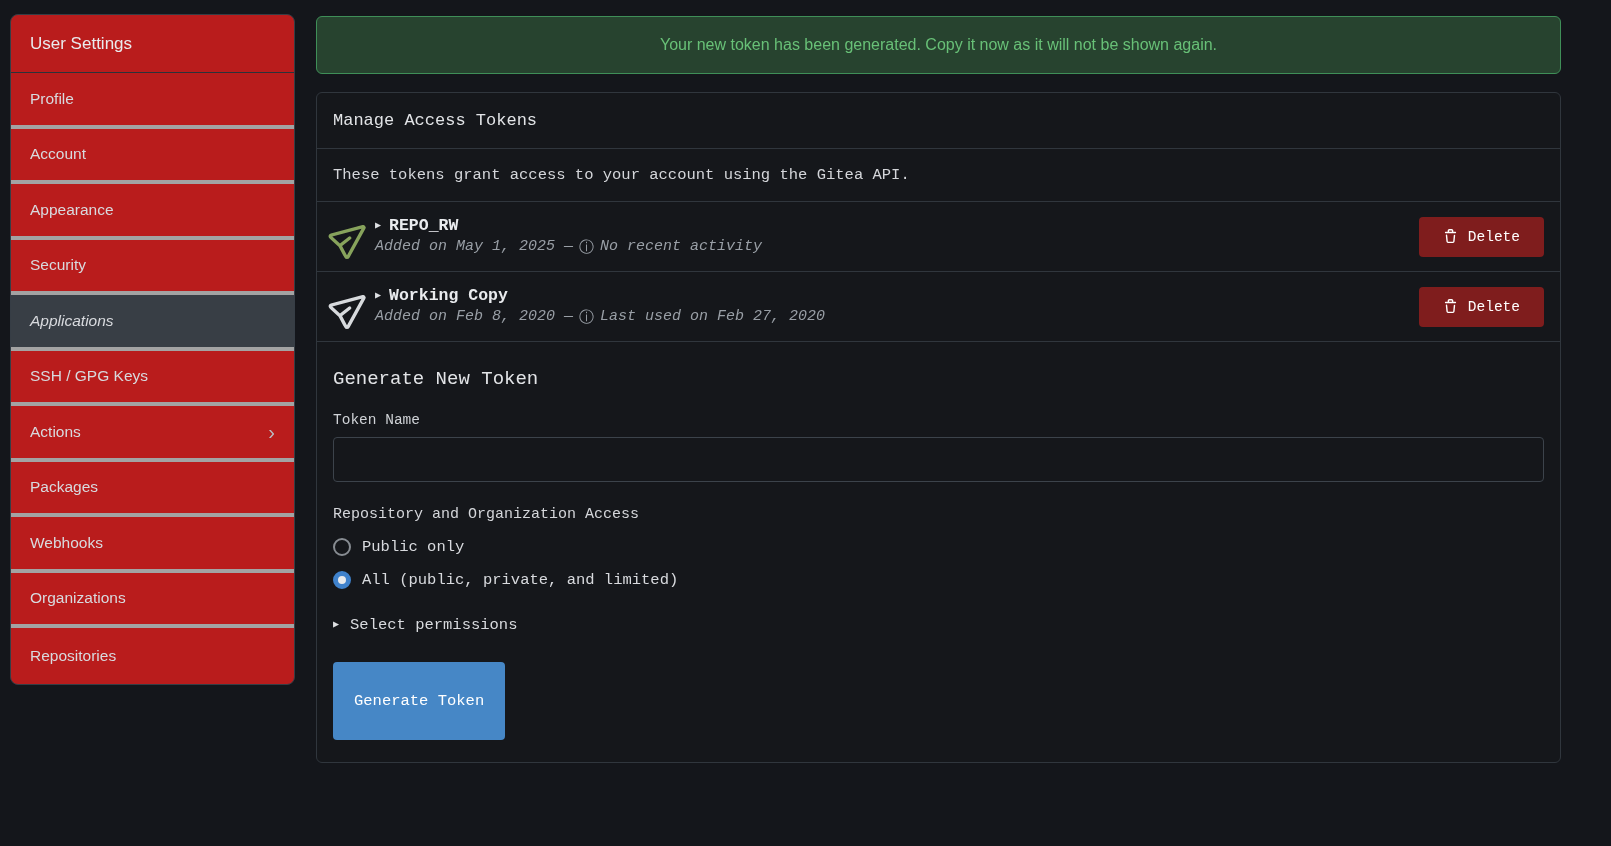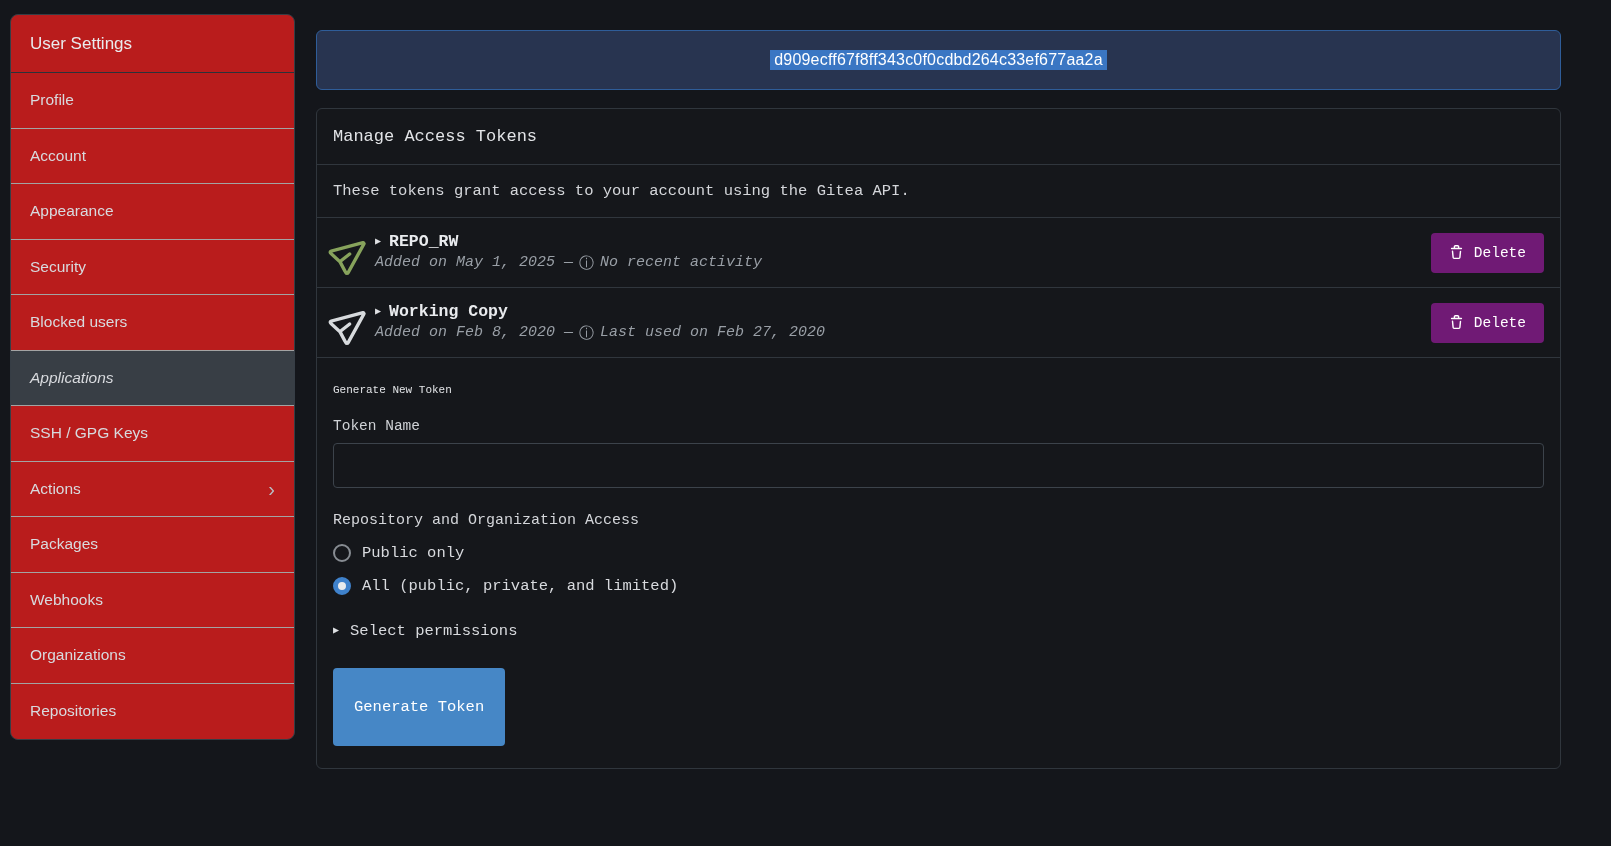--- a/index.html
+++ b/index.html
@@ -23,21 +23,21 @@
     overflow:hidden;
   }
   .sidebar-title {
     height:58px; display:flex; align-items:center;
     padding:0 19px; font-size:17px; color:#e9eaed;
     border-bottom:1px solid #2c3239;
   }
   .side-item {
     height:55.5px; display:flex; align-items:center; justify-content:space-between;
     padding:0 19px; font-size:15.5px; color:#d8dade;
-    border-bottom:1px solid #a3a3a3; cursor:pointer;
+    border-bottom:4px solid #a3a3a3; cursor:pointer;
   }
   .side-item:last-child { border-bottom:none; }
   .side-item.active { background:#383e45;font-style:italic; }
   .side-chevron { color:#b9bec4; font-size:20px; line-height:1; }
 
   
   .main { flex:1 1 auto; display:flex; flex-direction:column; min-width:0; }
 
   .flash {
     margin-top:2px; height:58px;
@@ -81,26 +81,26 @@
   .tri { font-size:10px; color:#dfe1e4; line-height:1; }
   .tname { font-weight:bold; font-size:16.5px; color:#e9ebee; }
   .meta {
     margin-top:3px; display:flex; align-items:flex-start; gap:6px;
     font-style:italic; font-size:15px; color:#999fa6;
   }
   .info-i { font-style:normal; font-size:15px; color:#999fa6; }
 
   .delete-btn {
     flex:0 0 auto; border:none; cursor:pointer;
-    background:#701a75; color:#fff; border-radius:4px;
-    padding:12px 18px; display:flex; align-items:center; gap:10px;
+    background:#7f1d1d; color:#fff; border-radius:4px;
+    padding:12px 24px; display:flex; align-items:center; gap:10px;
     font-size:14.5px; font-family:inherit;
   }
 
-  .gen-header { padding:26px 16px 0; font-size:11px; color:#e2e4e7; }
+  .gen-header { padding:26px 16px 0; font-size:19px; color:#e2e4e7; }
   .gen-form { padding:0 16px; }
   .field-label { margin-top:22px; font-size:14.5px; color:#cfd2d6; }
   .text-input {
     margin-top:9px; width:100%; height:45px;
     background:transparent; border:1px solid #3c434b; border-radius:4px;
     color:#dcdee1; padding:0 12px; font-size:15px; font-family:inherit;
   }
   .access-label { margin-top:24px; font-size:15px; color:#d4d6da; }
   .radio-row {
     margin-top:15px; display:flex; align-items:center; gap:11px;
@@ -133,23 +133,20 @@
       </div>
     <div class="side-item">
         <span>Account</span>
       </div>
     <div class="side-item">
         <span>Appearance</span>
       </div>
     <div class="side-item">
         <span>Security</span>
       </div>
-    <div class="side-item">
-        <span>Blocked users</span>
-      </div>
     <div class="side-item active">
         <span>Applications</span>
       </div>
     <div class="side-item">
         <span>SSH / GPG Keys</span>
       </div>
     <div class="side-item">
       <span>Actions</span>
       <span class="side-chevron">›</span>
     </div>
@@ -162,24 +159,24 @@
     <div class="side-item">
         <span>Organizations</span>
       </div>
     <div class="side-item">
         <span>Repositories</span>
       </div>
   </nav>
 
   <main class="main">
 
-
-    <div class="token-box">
-      <span class="token-value">d909ecff67f8ff343c0f0cdbd264c33ef677aa2a</span>
+    <div class="flash">
+      <span>Your new token has been generated. Copy it now as it will not be shown again.</span>
     </div>
+
 
     <section class="manage-box">
       <div class="box-header">Manage Access Tokens</div>
       <div class="box-desc">These tokens grant access to your account using the Gitea API.</div>
 
       <div class="token-row">
         <span class="plane" style="color: rgb(135, 163, 92);">
           <svg width="36" height="36" viewBox="0 0 16 16" fill="currentColor" aria-hidden="true">
             <path d="M.989 8 .064 2.68a1.342 1.342 0 0 1 1.85-1.462l13.402 5.744a1.13 1.13 0 0 1 0 2.076L1.913 14.782a1.343 1.343 0 0 1-1.85-1.463L.99 8Zm.603-5.288L2.38 7.25h4.87a.75.75 0 0 1 0 1.5H2.38l-.788 4.538L13.929 8Z"></path>
           </svg>

